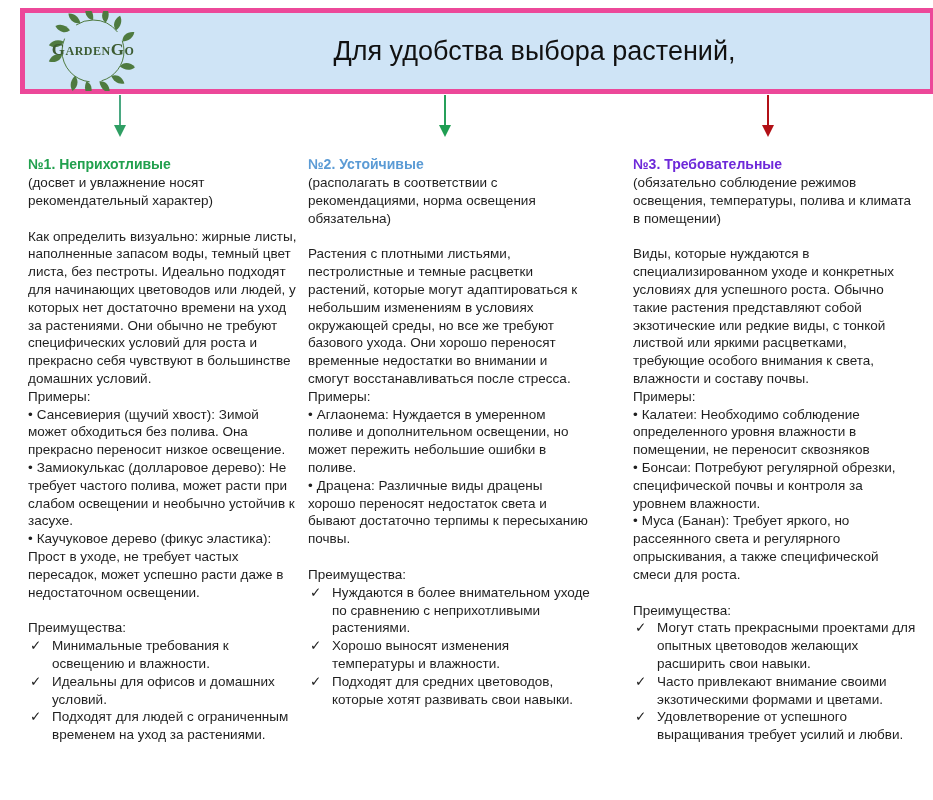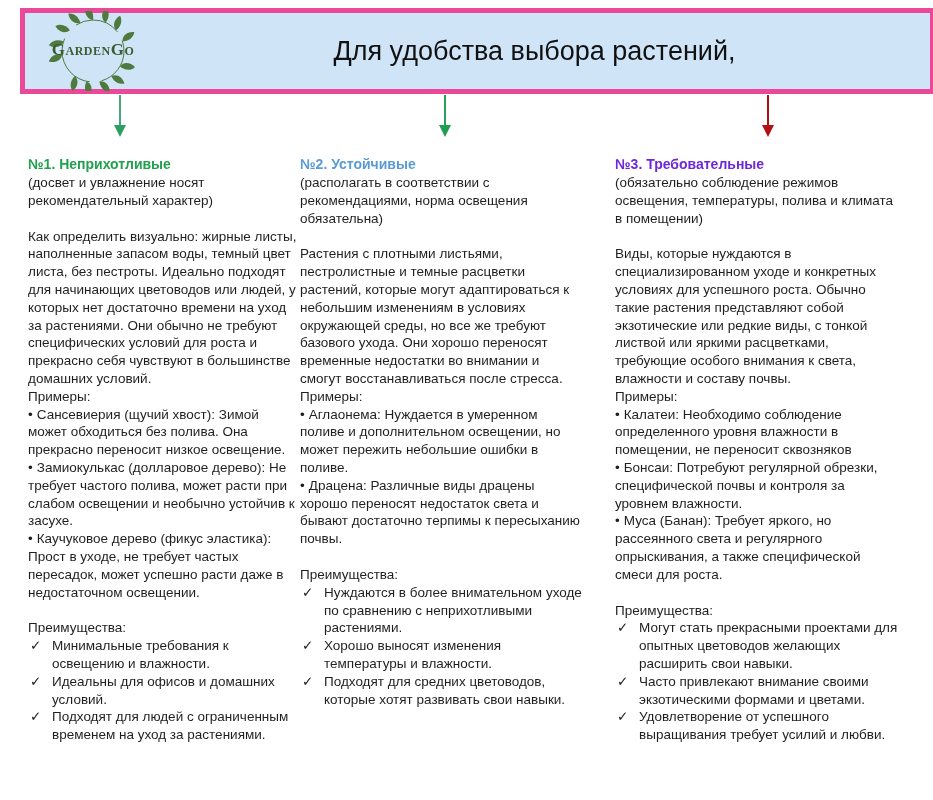--- a/index.html
+++ b/index.html
@@ -15,22 +15,22 @@
        font-weight:bold;font-size:17px;color:#3d5c33;letter-spacing:.5px;white-space:nowrap}
   .title{flex:1;text-align:center;font-size:27px;line-height:36px;color:#111;padding-right:6px}
   .arrow{position:absolute;top:95px;width:12px;display:flex;flex-direction:column;align-items:center}
   .arrow .stem{width:2px;height:30px}
   .arrow .head{width:0;height:0;border-left:6px solid transparent;border-right:6px solid transparent;border-top-width:12px;border-top-style:solid}
   .a1{left:114px}.a1 .stem{background:#4aa881}.a1 .head{border-top-color:#2f9e63}
   .a2{left:439px}.a2 .stem{background:#26a05a}.a2 .head{border-top-color:#1f9e52}
   .a3{left:762px}.a3 .stem{background:#b21016}.a3 .head{border-top-color:#b21016}
   .cols{position:absolute;left:28px;top:155px;display:flex}
   .col{font-size:13.5px;line-height:17.8px}
-  .c1{width:272px;margin-right:0}
-  .c2{width:282px;margin-right:33px}
+  .c1{width:272px;margin-right:8px}
+  .c2{width:282px;margin-right:43px}
   .c3{width:283px}
   .h{font-size:14px;font-weight:bold;margin:0;line-height:19px}
   .green{color:#21a04e}.blue{color:#5b9bd5}.red{color:#6d28d9}
   .sub{margin:0 0 18px 0}
   .desc{margin:0}
   .label{margin:0;}
   .adv{margin-top:18px}
   .bl{margin-right:4px}
   .ck{display:flex}
   .cm{width:24px;flex:0 0 auto;padding-left:2px;box-sizing:border-box}

